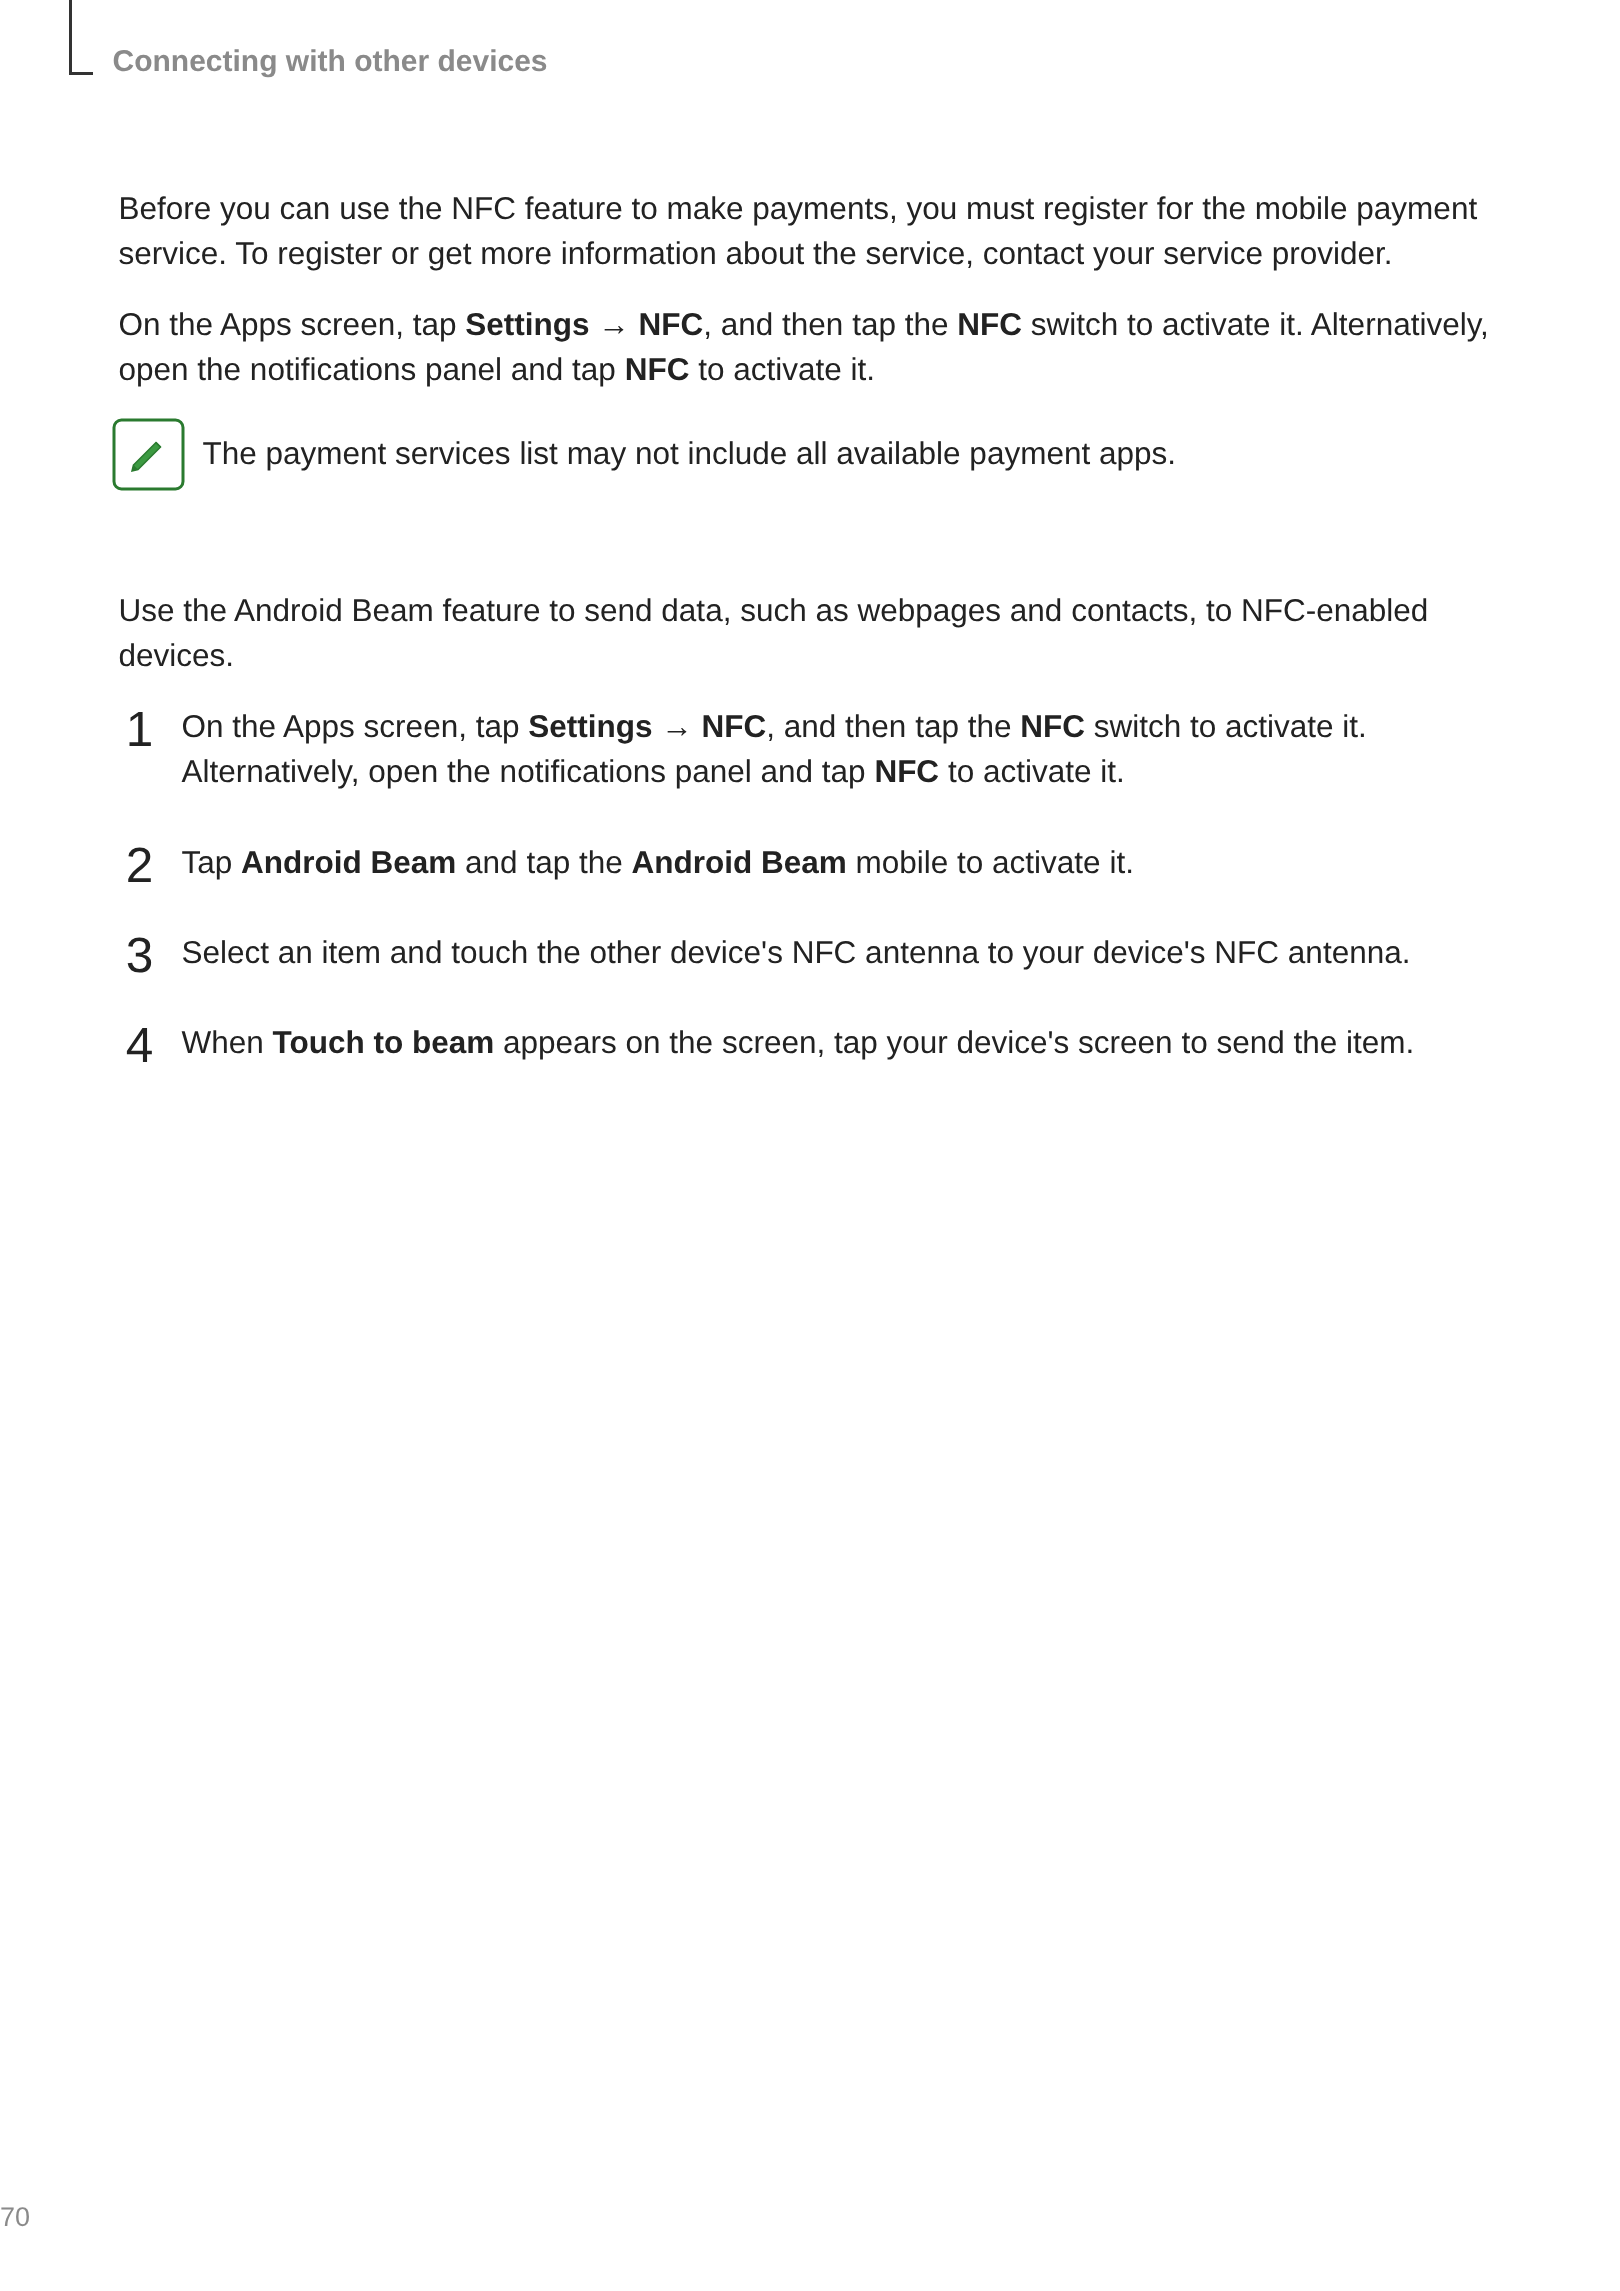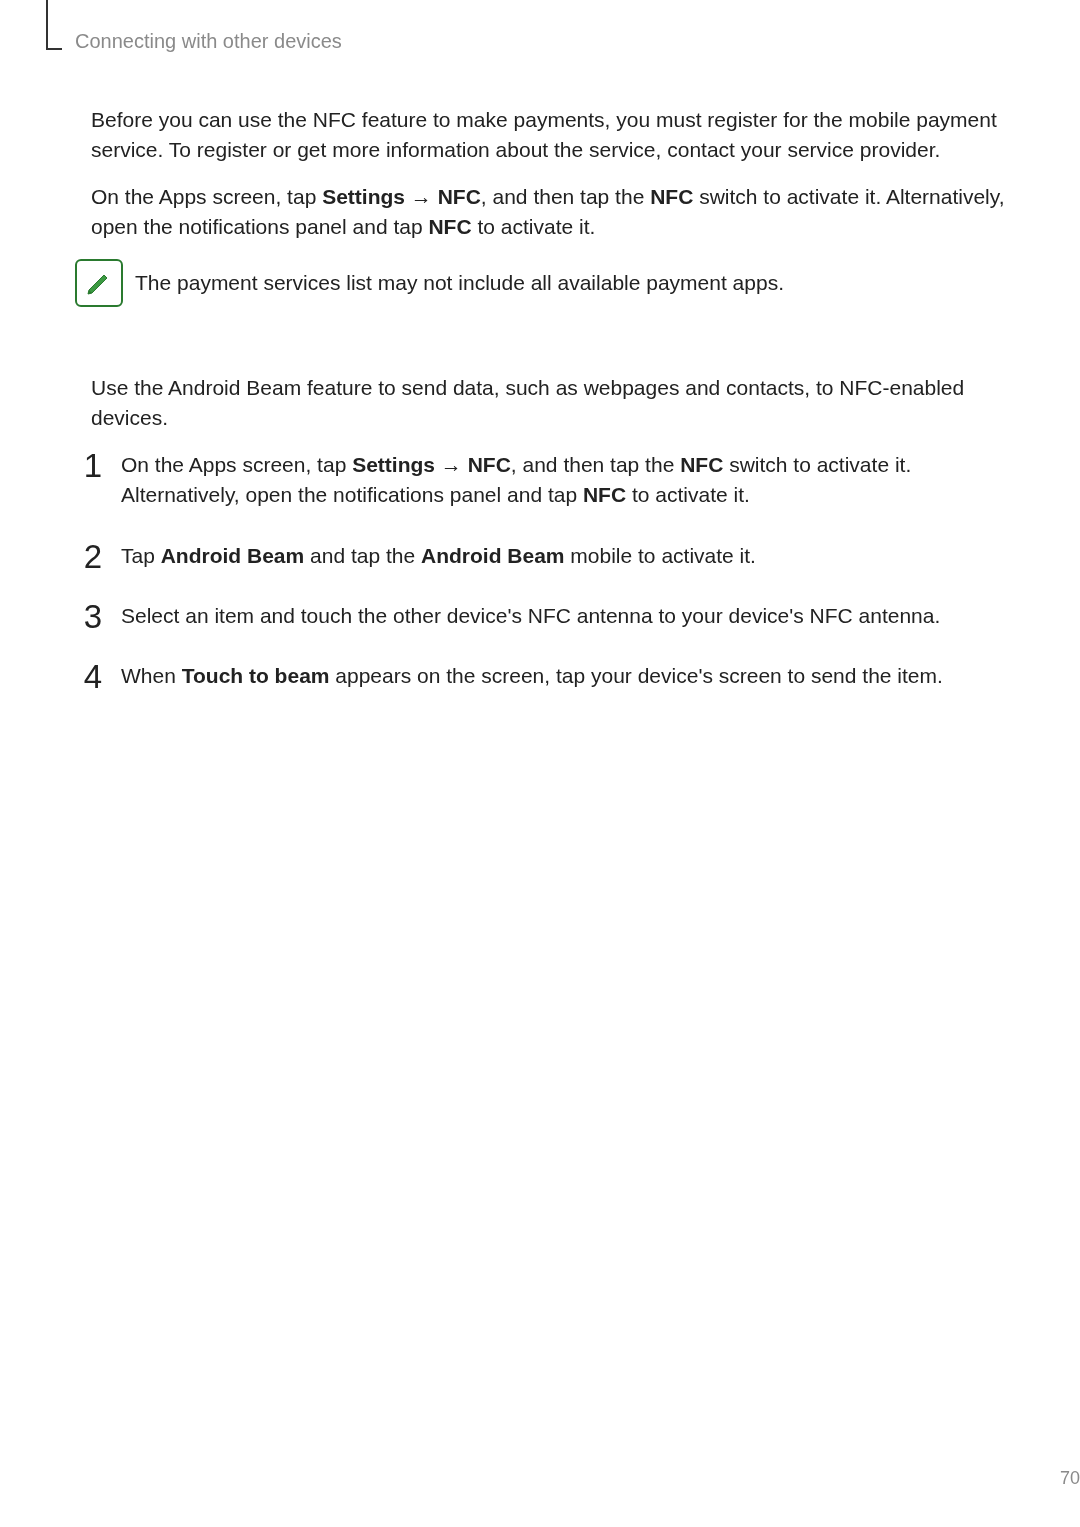--- a/index.html
+++ b/index.html
@@ -22,34 +22,34 @@
     top: 0;
     left: 46px;
     width: 14px;
     height: 48px;
     border-left: 2px solid #333;
     border-bottom: 2px solid #333;
   }
   .breadcrumb {
     font-size: 20px;
     color: #8a8a8a;
-    margin: 0 0 52px 0;
-    font-weight: 400;
+    margin: 0 0 72px 0;
+    font-weight: 700;
   }
   h2.section {
     color: #b1457a;
     font-size: 32px;
     font-weight: 700;
     margin: 0 0 22px 0;
     letter-spacing: 0.2px;
   }
   p.body {
     font-size: 21px;
     line-height: 1.45;
-    margin: 0 0 16px 16px;
+    margin: 0 0 16px 4px;
     color: #222;
   }
   .bold { font-weight: 700; }
   .note-row {
     display: flex;
     align-items: center;
     gap: 12px;
     margin: 14px 0 40px 0;
   }
   .note-icon {
@@ -94,21 +94,21 @@
     color: #222;
     font-family: "Segoe UI", Arial, sans-serif;
     width: 36px;
     text-align: center;
   }
   .page-number {
     position: absolute;
     bottom: 38px;
     left: 0;
     right: 0;
-    text-align: right;
+    text-align: left;
     font-size: 18px;
     color: #8a8a8a;
   }
 </style>
 </head>
 <body>
 
 <div class="corner-tick"></div>
 
 <div class="page">

